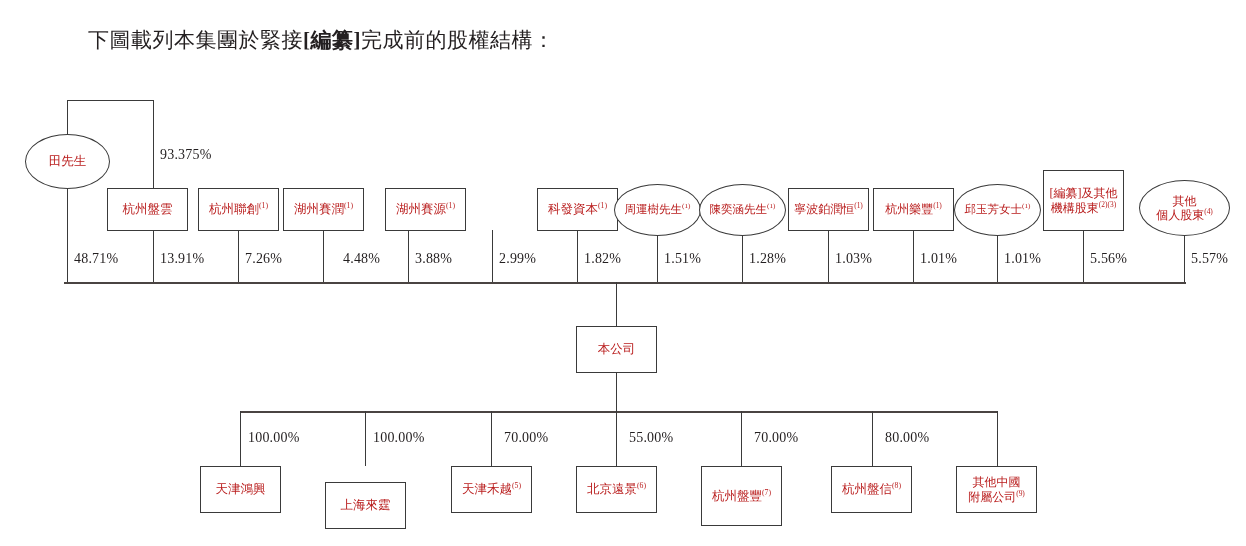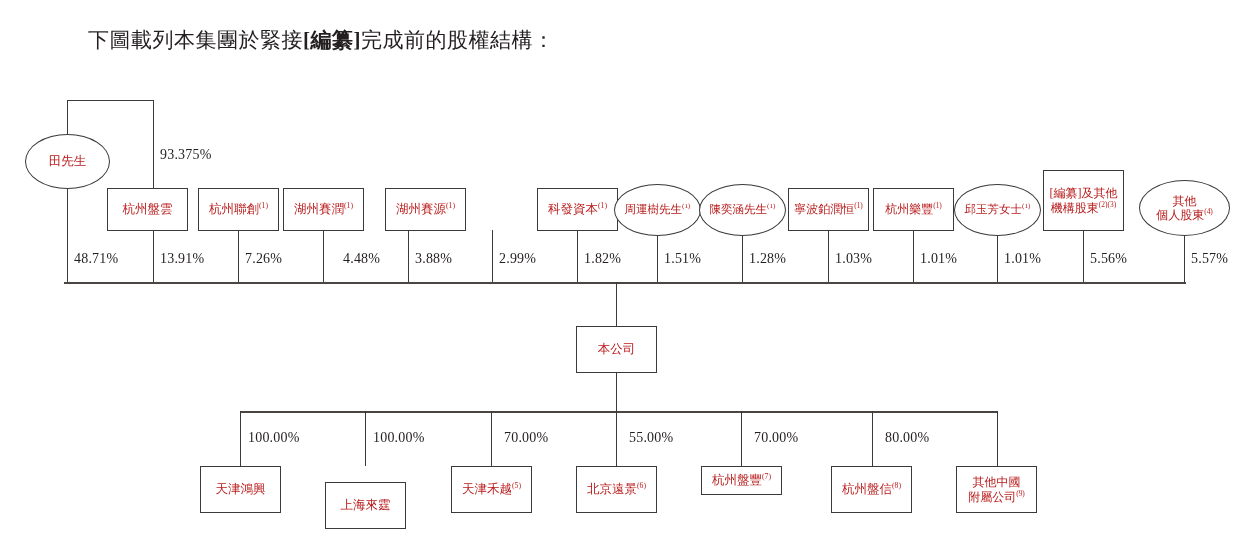--- a/index.html
+++ b/index.html
@@ -221,21 +221,21 @@
   </div>
 
   <div class="node box" style="left:451px; top:466px; width:81px; height:47px; font-size:12.5px;">
     <span class="node-label"><span>天津禾越</span><span class="sup">(5)</span></span>
   </div>
 
   <div class="node box" style="left:576px; top:466px; width:81px; height:47px; font-size:12.5px;align-items:center;">
     <span class="node-label"><span>北京遠景</span><span class="sup">(6)</span></span>
   </div>
 
-  <div class="node box" style="left:701px; top:466px; width:81px; height:29px; font-size:12.5px;">
+  <div class="node box" style="left:701px; top:466px; width:81px; height:60px; font-size:12.5px;">
     <span class="node-label"><span>杭州盤豐</span><span class="sup">(7)</span></span>
   </div>
 
   <div class="node box" style="left:831px; top:466px; width:81px; height:47px; font-size:12.5px;">
     <span class="node-label"><span>杭州盤信</span><span class="sup">(8)</span></span>
   </div>
 
   <div class="node box" style="left:956px; top:466px; width:81px; height:47px; font-size:12px;">
     <span class="node-label"><span style="white-space:pre-line;">其他中國
 附屬公司</span><span class="sup">(9)</span></span>

